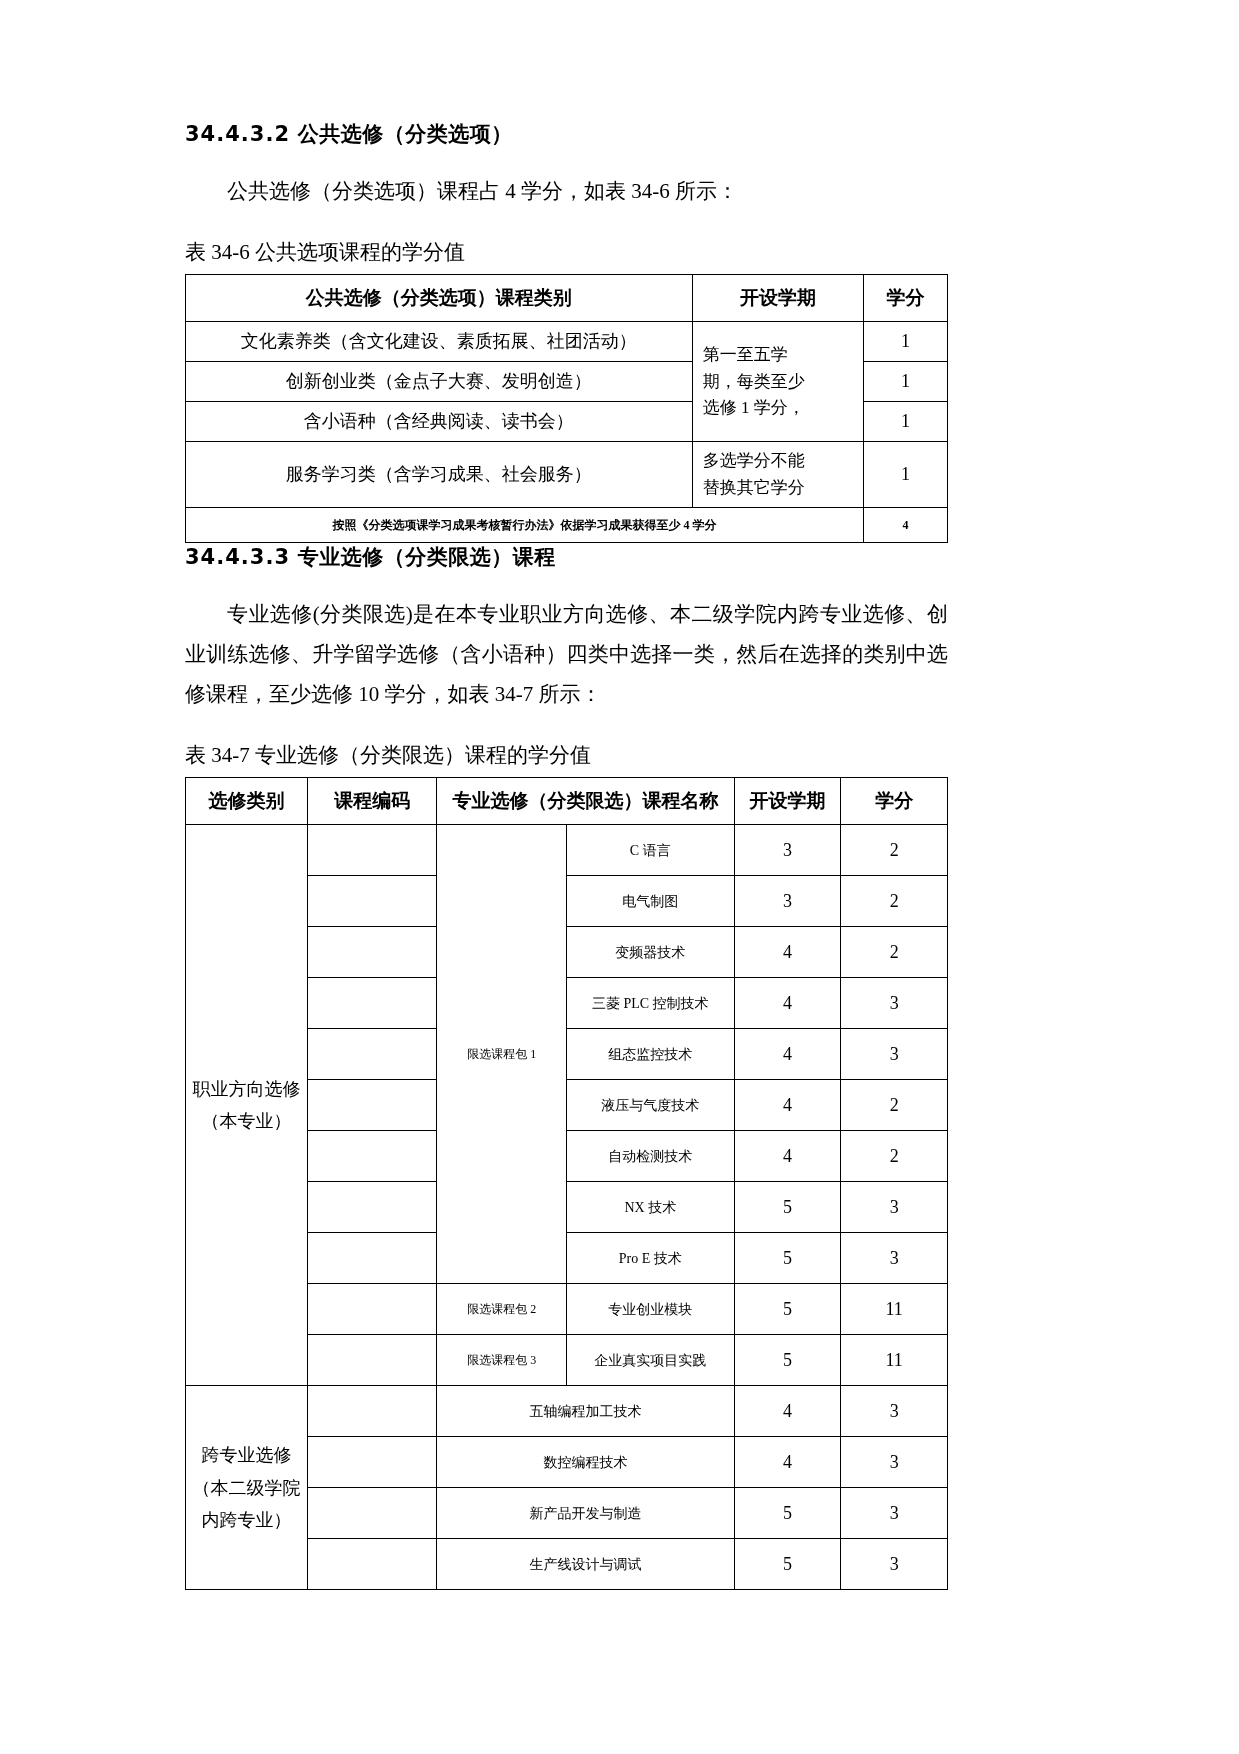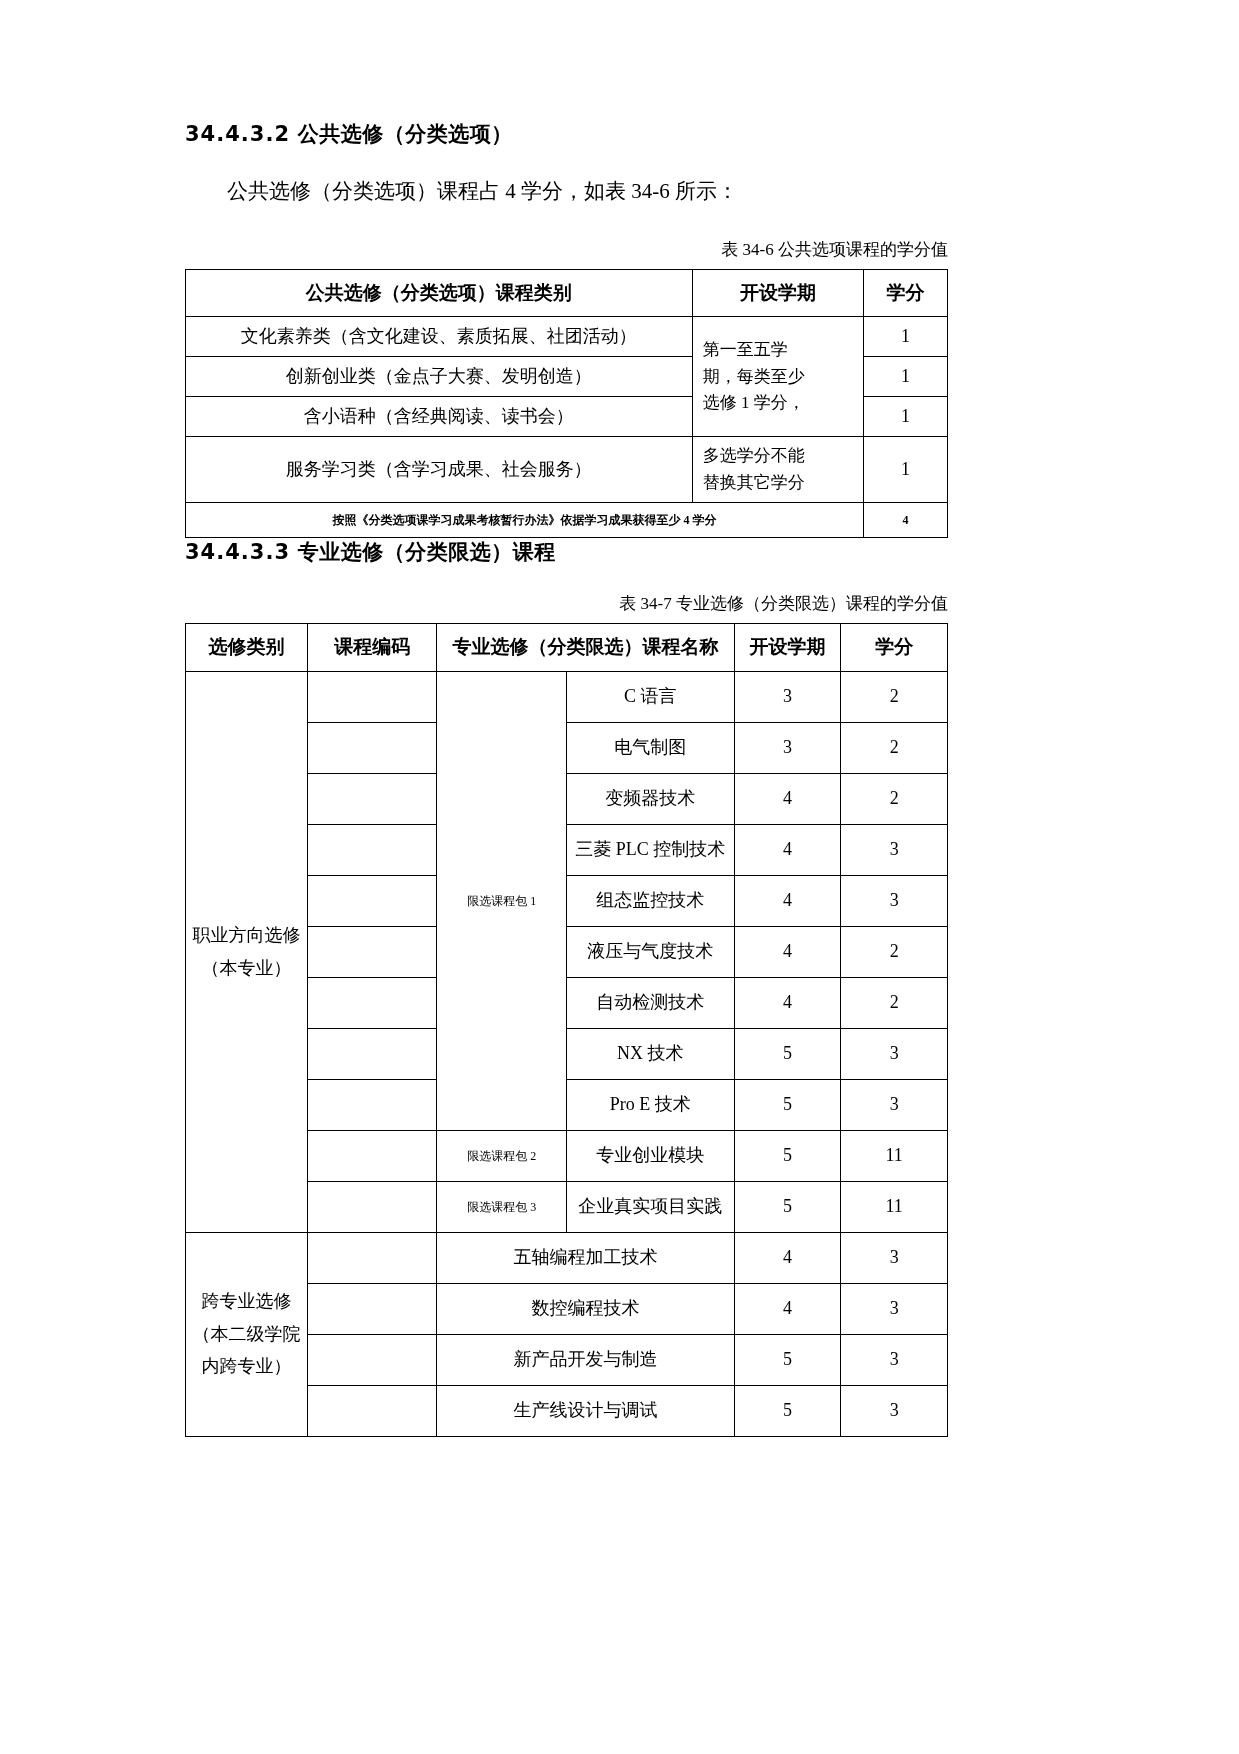--- a/index.html
+++ b/index.html
@@ -32,22 +32,22 @@
     letter-spacing: 1px;
   }
   p.para {
     font-size: 21px;
     line-height: 1.9;
     margin: 24px 0 0 0;
     text-indent: 2em;
     text-align: justify;
   }
   .table-caption {
-    text-align: right;
-    font-size: 17px;
+    text-align: left;
+    font-size: 21px;
     margin: 26px 0 8px 0;
     font-family: "Liberation Serif", serif;
   }
   table.doc {
     border-collapse: collapse;
     width: 100%;
     table-layout: fixed;
   }
   table.doc td, table.doc th {
     border: 1px solid #000000;
@@ -82,21 +82,21 @@
     font-weight: bold;
   }
   .t7 td.cat {
     font-size: 18px;
     line-height: 1.8;
   }
   .t7 td.pkg {
     font-size: 12px;
   }
   .t7 td.cname {
-    font-size: 18px;
+    font-size: 14px;
   }
   .t7 td.blank {
     height: 38px;
   }
   .sec2 { margin-top: 46px; }
 </style>
 </head>
 <body>
 
 <div class="page">
@@ -152,20 +152,21 @@
         <td>4</td>
       </tr>
     </tbody>
   </table>
 
   <h3 class="heading sec2">
     <span class="heading-num">34.4.3.3</span>
     <span>专业选修（分类限选）课程</span>
   </h3>
 
+  <p class="para">专业选修(分类限选)是在本专业职业方向选修、本二级学院内跨专业选修、创业训练选修、升学留学选修（含小语种）四类中选择一类，然后在选择的类别中选修课程，至少选修 10 学分，如表 34-7 所示：</p>
 
   <div class="table-caption">表 34-7  专业选修（分类限选）课程的学分值</div>
 
   <table class="doc t7">
     <colgroup>
       <col style="width:16%">
       <col style="width:17%">
       <col style="width:17%">
       <col style="width:22%">
       <col style="width:14%">

